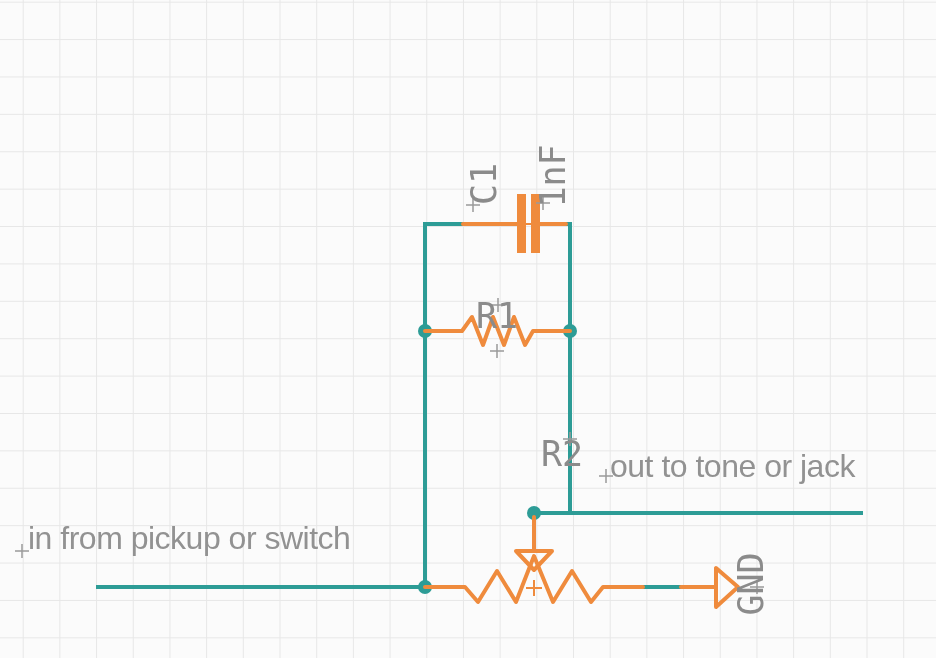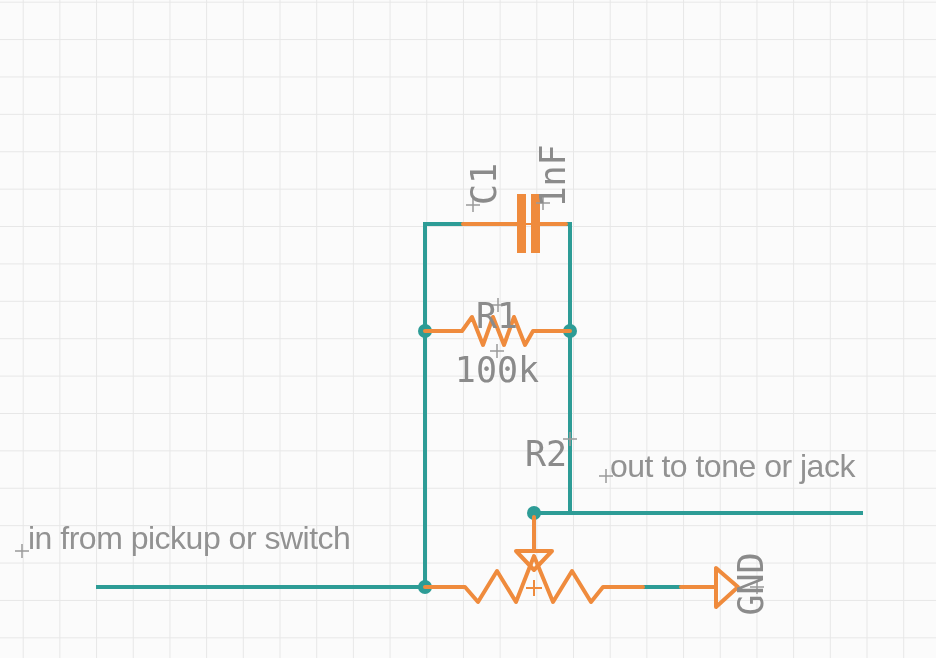--- a/index.html
+++ b/index.html
@@ -95,22 +95,21 @@
          M563 439 h14 M570 432 v14
          M599 476 h14 M606 469 v14
          M15 551 h14 M22 544 v14
          M750 587 h14 M757 580 v14"></path>
   </svg>
 
   <div class="txt vertical" style="left:484px;top:184px">C1</div>
   <div class="txt vertical" style="left:553px;top:176px">1nF</div>
 
   <div class="txt" style="left:497px;top:316px">R1</div>
-  <div class="txt" style="left:497px;top:370px">100k</div>
 
-  <div class="txt" style="left:546px;top:454px">R2</div>
+  <div class="txt" style="left:562px;top:454px">R2</div>
 
   <div class="txt vertical" style="left:751px;top:584px">GND</div>
 
   <div class="sheet-label" style="left:610px;top:466px">out to tone or jack</div>
   <div class="sheet-label" style="left:28px;top:538px">in from pickup or switch</div>
 
 </div>
 
 </body></html>

